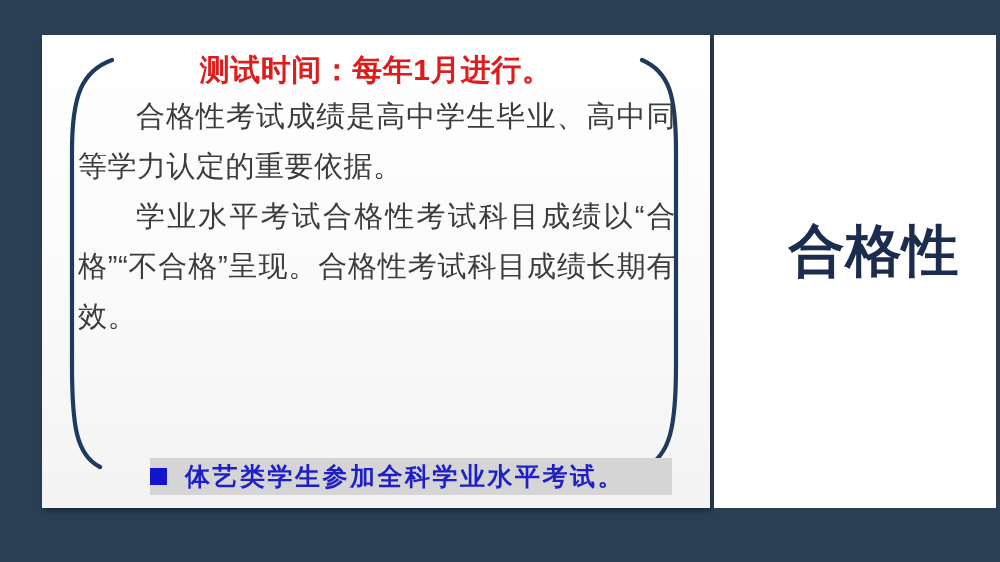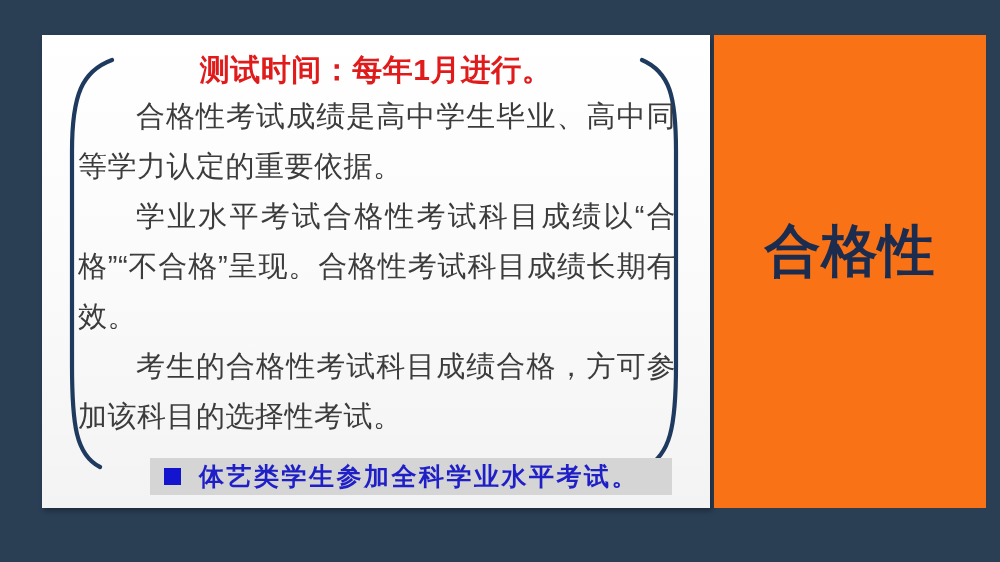--- a/index.html
+++ b/index.html
@@ -76,21 +76,20 @@
   
   #callout-bar {
     position: absolute;
     left: 108px;
     top: 423px;
     width: 522px;
     height: 37px;
     background: #d5d5d5;
     display: flex;
     align-items: center;
-    padding-left: 14px;
     box-sizing: border-box;
   }
   #callout-bullet {
     width: 17px;
     height: 17px;
     background: #1414cf;
     flex: 0 0 auto;
     margin-right: 18px;
   }
   #callout-text {
@@ -100,27 +99,28 @@
     font-weight: 700;
     letter-spacing: 2.5px;
     white-space: nowrap;
   }
 
   
   #yellow-panel {
     position: absolute;
     left: 714px;
     top: 35px;
-    width: 272px;
+    width: 244px;
     height: 473px;
-    background: #f97316;
+    background: #ffffff;
     display: flex;
     flex-direction: column;
     justify-content: center;
     align-items: center;
+    padding-left: 38px;
   }
   .panel-line {
     color: #1b2c4f;
     font-size: 56px;
     font-weight: 900;
     letter-spacing: 1px;
     line-height: 1;
     white-space: nowrap;
     text-align: center;
   }
@@ -139,21 +139,20 @@
       <path d="M 600 25 C 628 37, 634 62, 634 116 L 634 330 C 634 392, 628 420, 604 432" fill="none" stroke="#1f3a5f" stroke-width="4.2" stroke-linecap="round"></path>
     </svg>
 
     <div id="doc-text">
       <div class="red-title">测试时间：每年1月进行。</div>
 
       <div class="body-para">合格性考试成绩是高中学生毕业、高中同等学力认定的重要依据。</div>
 
       <div class="body-para">学业水平考试合格性考试科目成绩以“合格”“不合格”呈现。合格性考试科目成绩长期有效。</div>
 
-      <div class="body-para">考生的合格性考试科目成绩合格，方可参加该科目的选择性考试。</div>
     </div>
 
     <div id="callout-bar">
       <span id="callout-bullet"></span>
       <span id="callout-text">体艺类学生参加全科学业水平考试。</span>
     </div>
   </div>
 
   <div id="yellow-panel">
     <div class="panel-line" id="panel-line-1">合格性</div>

